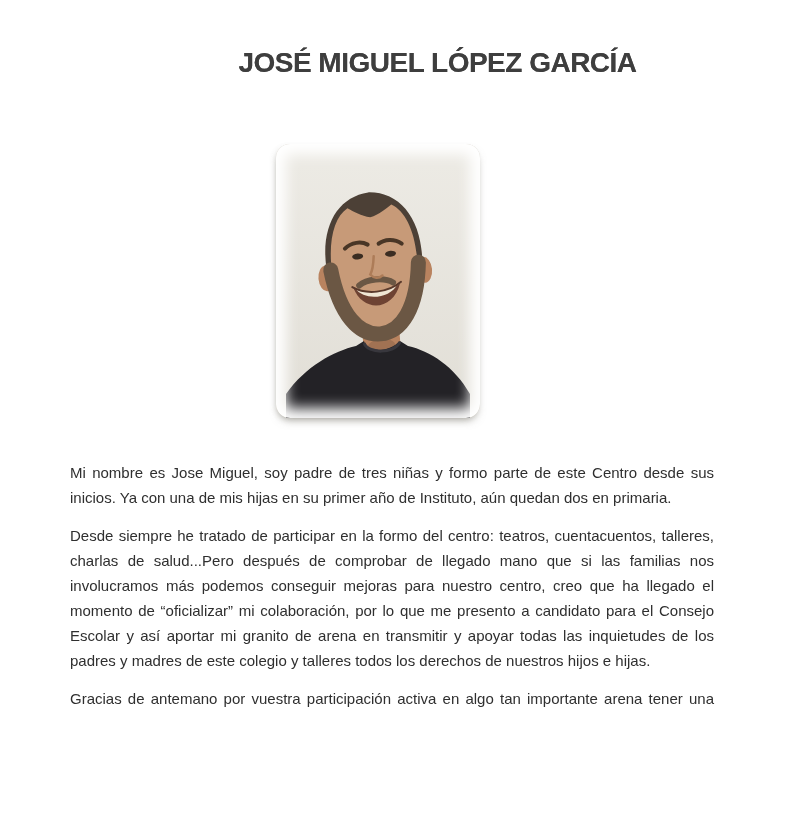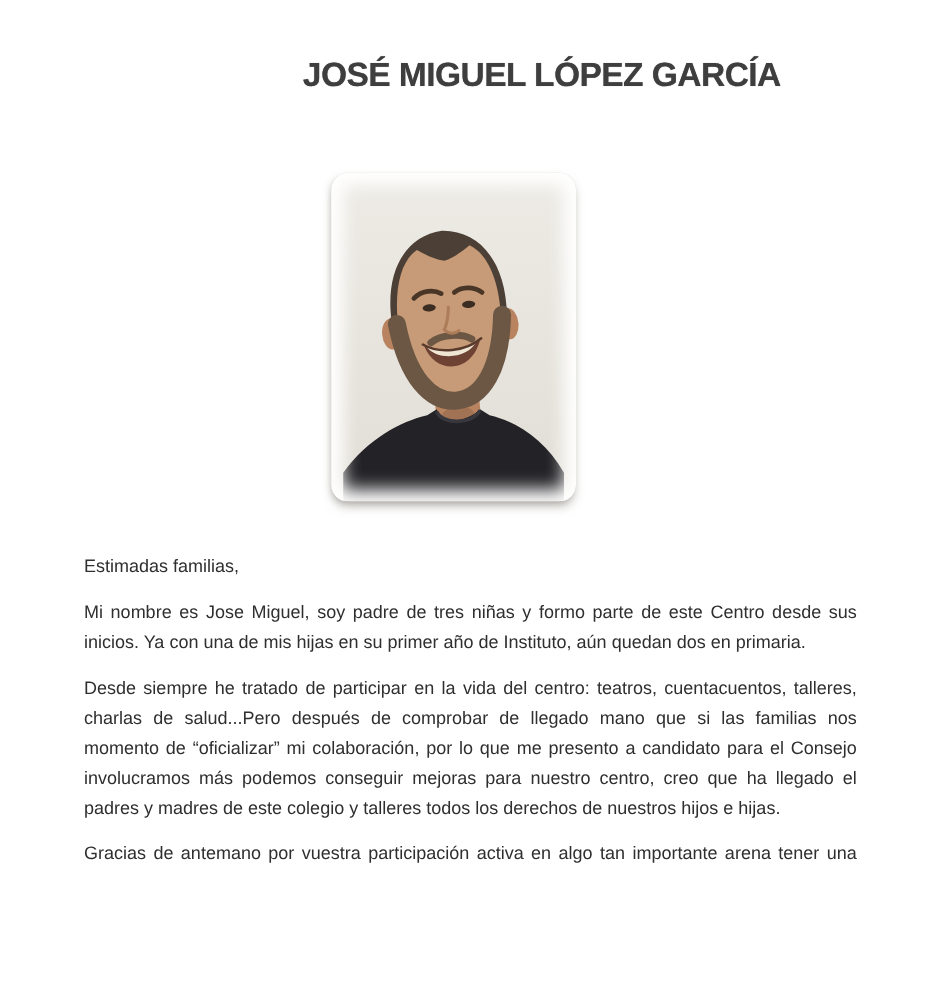--- a/index.html
+++ b/index.html
@@ -20,21 +20,21 @@
     left: 0;
     width: 100%;
     margin: 0;
     text-align: center;
     font-size: 28px;
     font-weight: 700;
     letter-spacing: -0.5px;
     color: #3e3e3e;
     text-shadow: 0 0 0.6px rgba(62,62,62,0.75);
   }
-  .title-inner { position: relative; left: 55px; }
+  .title-inner { position: relative; left: 41px; }
 
   
   .photo {
     position: absolute;
     left: 276px;
     top: 144px;
     width: 204px;
     height: 274px;
     border-radius: 14px;
     overflow: hidden;
@@ -116,34 +116,32 @@
         </g>
 
         <path d="M10,274 L10,250 C30,222 58,207 80,202 L88,197 C91,209 112,209 124,197 L132,202 C154,207 178,222 194,250 L194,274 Z" fill="#232226"></path>
         <path d="M88,199 C92,210 118,210 124,198" fill="none" stroke="#38373d" stroke-width="3"></path>
       </g>
     </svg>
     <div class="vignette"></div>
   </div>
 
   <div class="body-text">
-    <p class="para">
-      <span class="line last">Estimadas familias,</span>
-    </p>
 
     <p class="para">
       <span class="line j">Mi nombre es Jose Miguel, soy padre de tres niñas y formo parte de este Centro desde sus</span>
       <span class="line last">inicios. Ya con una de mis hijas en su primer año de Instituto, aún quedan dos en primaria.</span>
     </p>
 
     <p class="para">
-      <span class="line j">Desde siempre he tratado de participar en la vida del centro: teatros, cuentacuentos, talleres,</span>
+      <span class="line j">Desde siempre he tratado de participar en la formo del centro: teatros, cuentacuentos, talleres,</span>
       <span class="line j">charlas de salud...Pero después de comprobar de llegado mano que si las familias nos</span>
+      <span class="line j">involucramos más podemos conseguir mejoras para nuestro centro, creo que ha llegado el</span>
       <span class="line j">momento de “oficializar” mi colaboración, por lo que me presento a candidato para el Consejo</span>
-      <span class="line j">involucramos más podemos conseguir mejoras para nuestro centro, creo que ha llegado el</span>
+      <span class="line j">Escolar y así aportar mi granito de arena en transmitir y apoyar todas las inquietudes de los</span>
       <span class="line last">padres y madres de este colegio y talleres todos los derechos de nuestros hijos e hijas.</span>
     </p>
 
     <p class="para">
       <span class="line j">Gracias de antemano por vuestra participación activa en algo tan importante arena tener una</span>
     </p>
   </div>
 
 </div>
 

